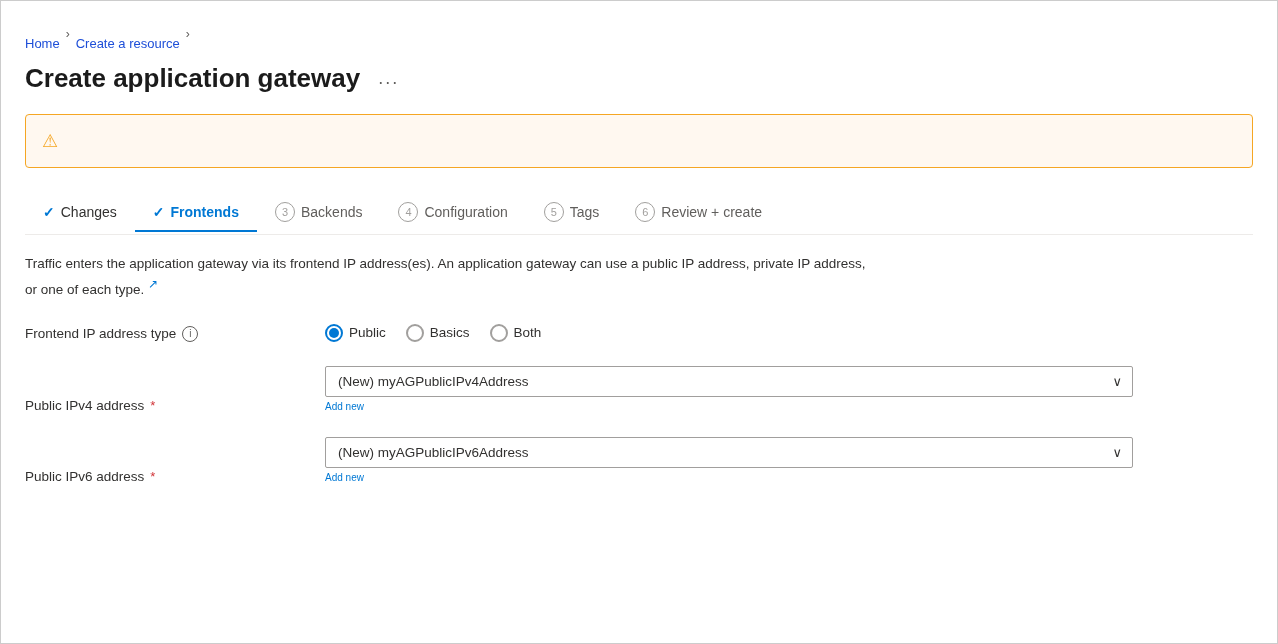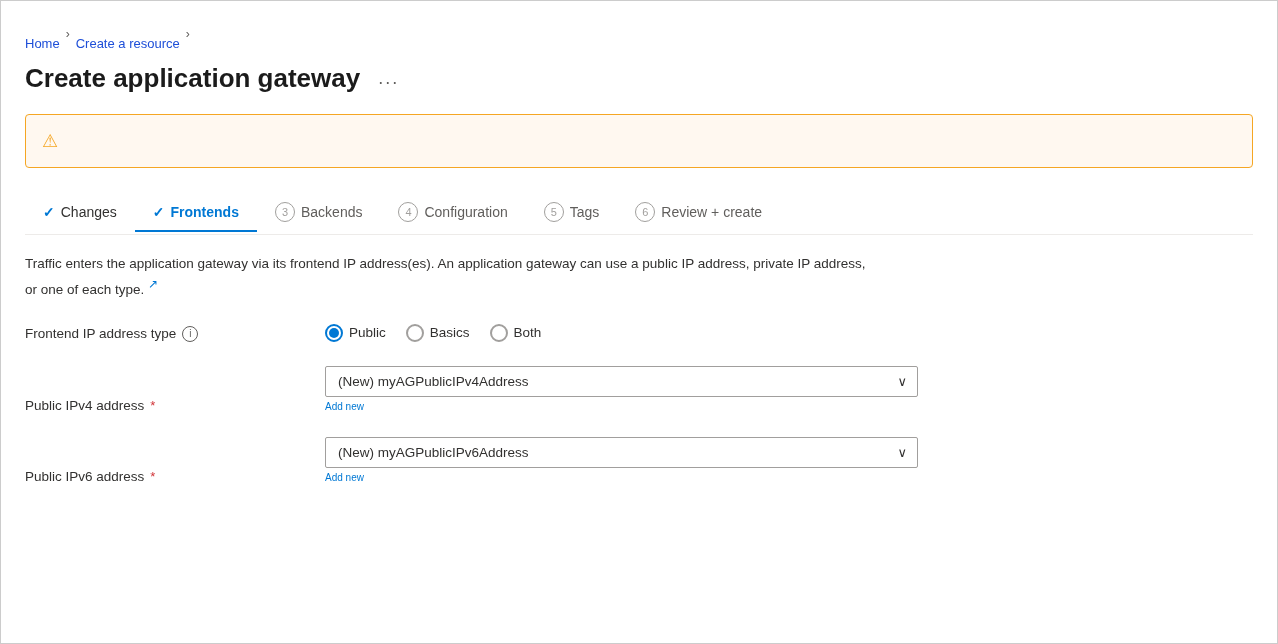--- a/index.html
+++ b/index.html
@@ -196,21 +196,21 @@
     }
     .radio-input.selected::after {
       content: '';
       width: 10px;
       height: 10px;
       border-radius: 50%;
       background: #0078d4;
     }
     .dropdown-wrapper {
       position: relative;
-      width: 593px;
+      width: 808px;
     }
     .dropdown-display {
       width: 100%;
       border: 1px solid #a19f9d;
       border-radius: 2px;
       padding: 7px 36px 7px 12px;
       font-size: 13.5px;
       color: #323130;
       background: #fff;
       cursor: pointer;

